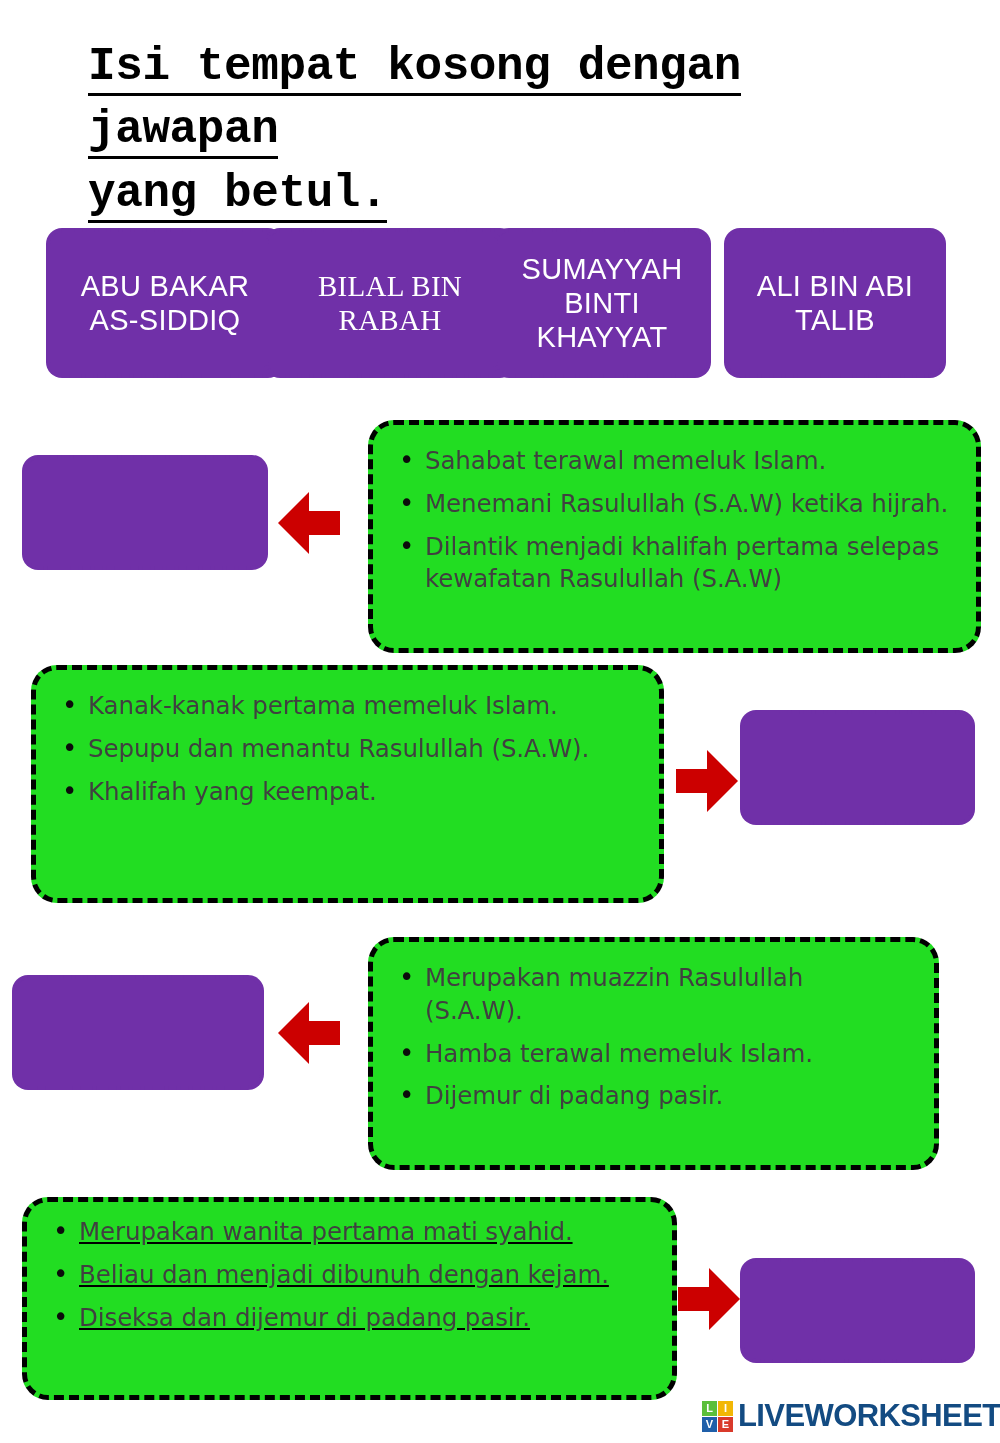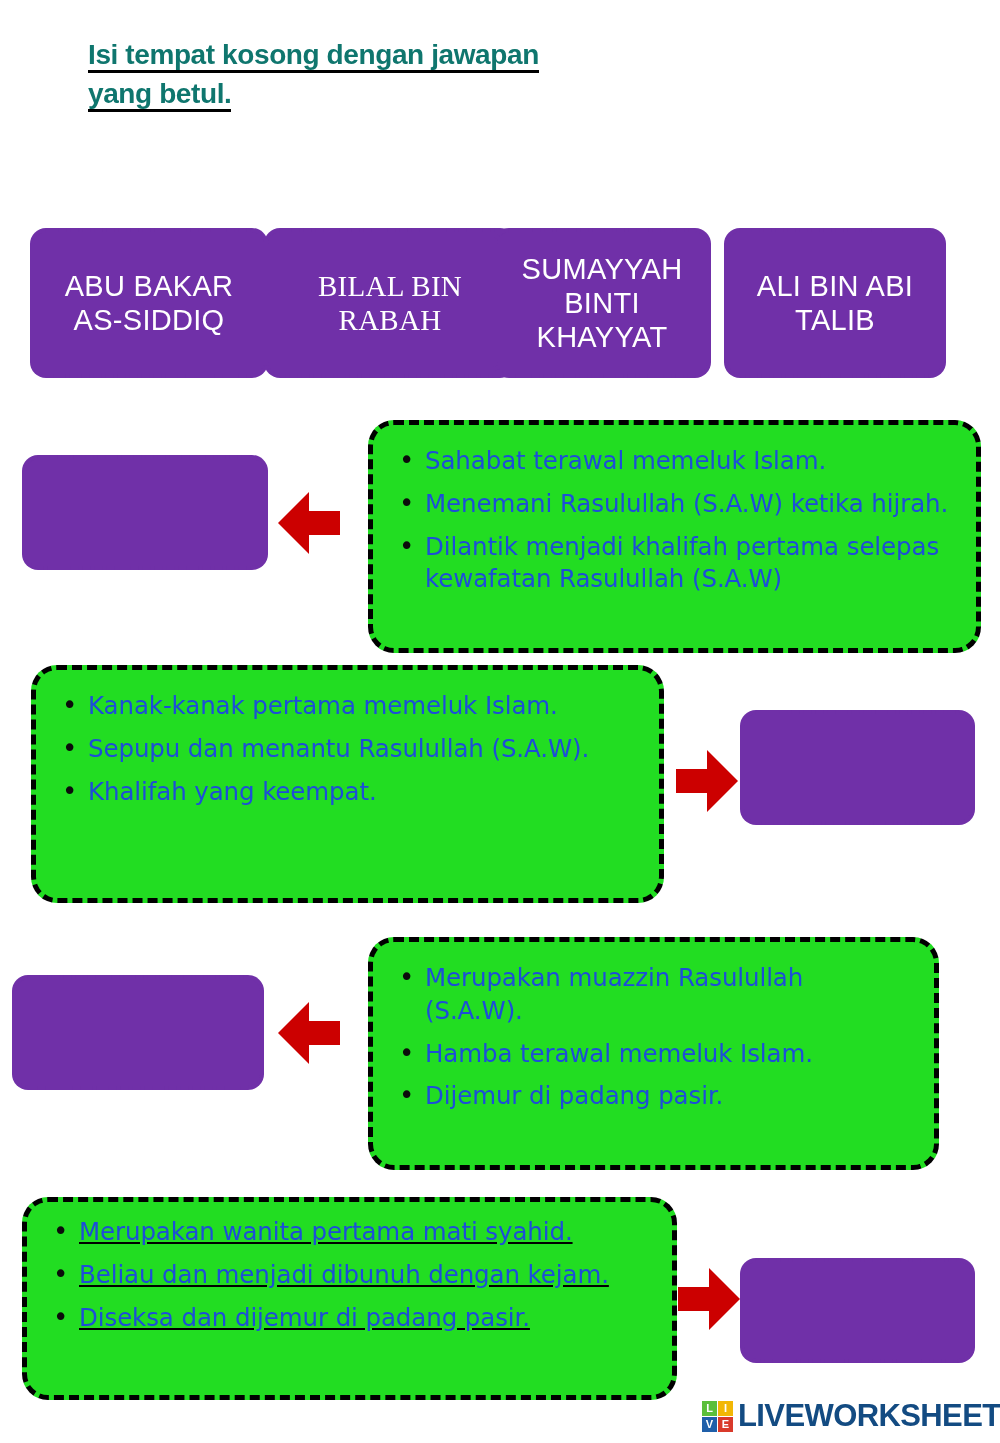--- a/index.html
+++ b/index.html
@@ -18,25 +18,25 @@
     height: 1443px;
     background: #ffffff;
   }
 
   
   .title {
     position: absolute;
     left: 88px;
     top: 36px;
     width: 860px;
-    font-family: Liberation Sans, sans-serif;
-    font-size: 28px;
+    font-family: Liberation Mono, monospace;
+    font-size: 46px;
     font-weight: 700;
     line-height: 1.38;
-    color: #0f766e;
+    color: #000000;
     letter-spacing: -0.4px;
   }
   .title .tline {
     display: inline;
     border-bottom: 3px solid #000;
     box-decoration-break: clone;
     -webkit-box-decoration-break: clone;
   }
 
   
@@ -59,21 +59,21 @@
     align-items: center;
     justify-content: center;
     text-align: center;
     font-family: "Liberation Sans", sans-serif;
     font-size: 29px;
     font-weight: 400;
     line-height: 1.18;
     letter-spacing: 0.3px;
     padding: 4px 6px;
   }
-  .wb-0 { left: 0px;   width: 238px; }
+  .wb-0 { left: 16px;   width: 238px; }
   .wb-1 { left: 234px; width: 252px; font-family: Liberation Serif, serif; }
   .wb-2 { left: 463px; width: 218px; }
   .wb-3 { left: 694px; width: 222px; }
 
   
   .row { position: absolute; left: 0; width: 1000px; }
 
   
   .clue {
     position: absolute;
@@ -84,21 +84,21 @@
   }
   .clue ul { list-style: none; }
   .clue li {
     position: relative;
     padding-left: 30px;
     margin-bottom: 10px;
     font-family: "DejaVu Sans", sans-serif;
     font-size: 24.5px;
     font-weight: 400;
     line-height: 1.34;
-    color: #1d4ed8;
+    color: #404040;
     letter-spacing: -0.1px;
   }
   .clue li:last-child { margin-bottom: 0; }
   .clue li::before {
     content: "•";
     position: absolute;
     left: 4px;
     top: -1px;
     font-size: 26px;
     line-height: 1.3;

